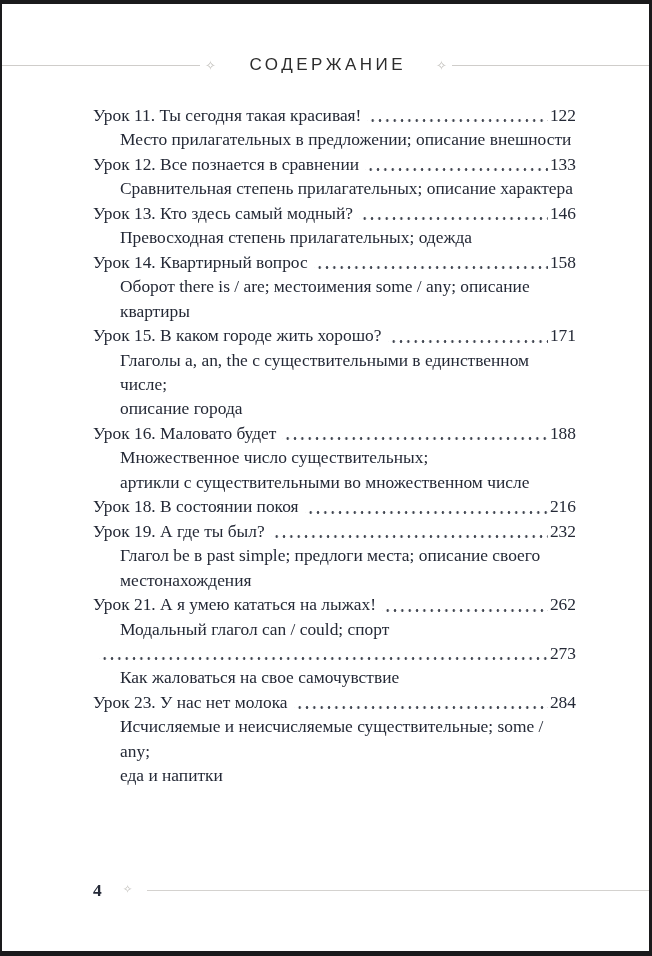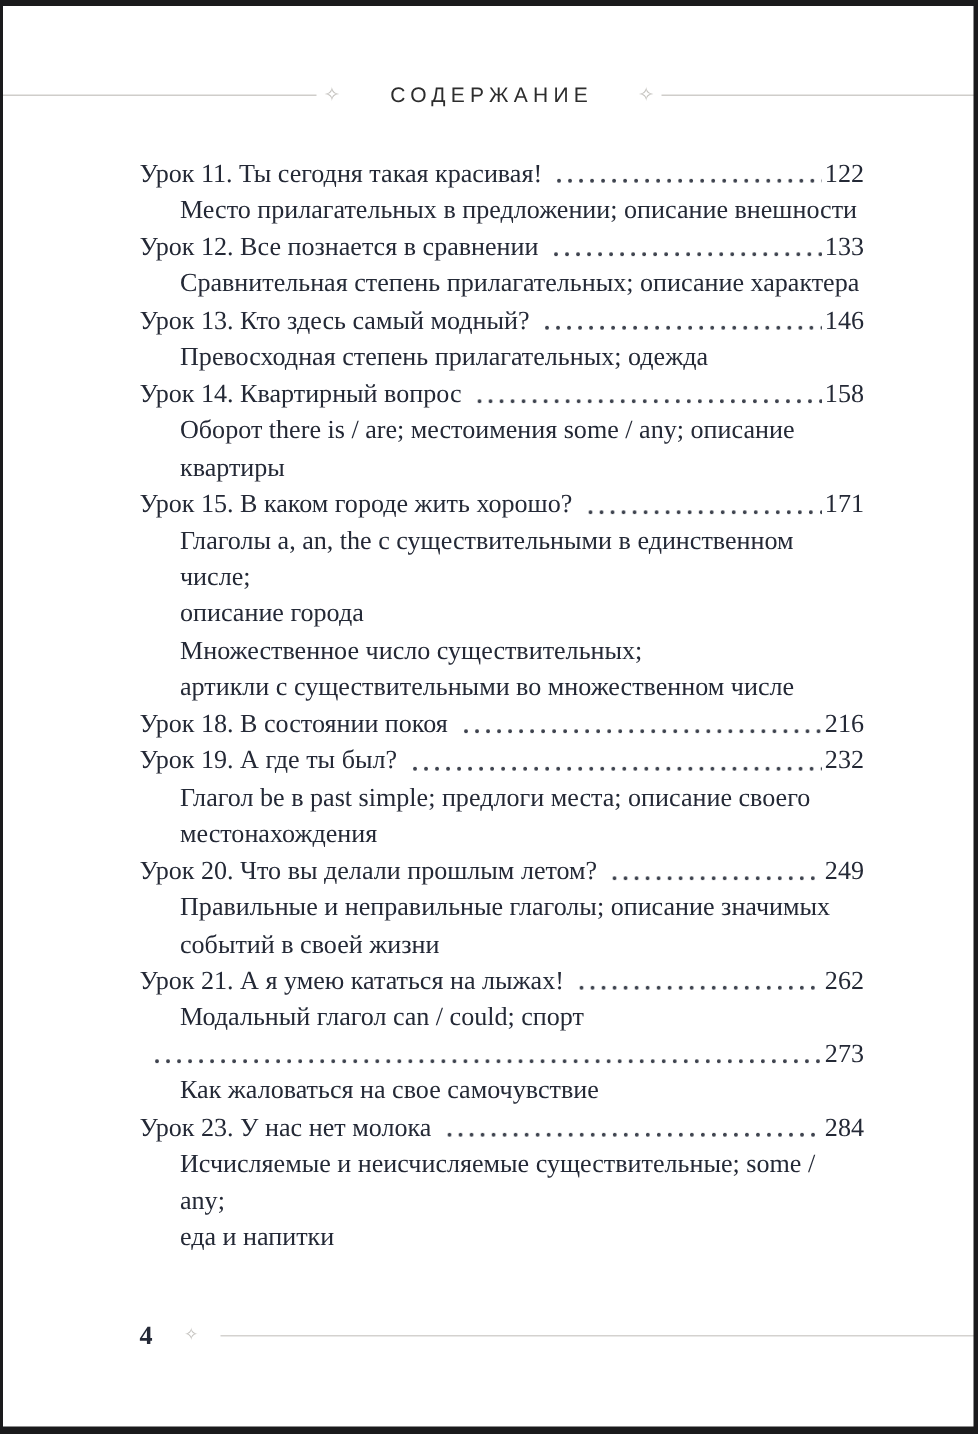--- a/index.html
+++ b/index.html
@@ -28,21 +28,21 @@
   .rule { flex: 1; height: 1px; background: #cfcdca; }
   .orn {
     font-family: "DejaVu Sans", sans-serif;
     font-size: 13px; line-height: 1;
     color: #c4c2be;
   }
   .orn-l { margin: 0 30px 0 5px; }
   .orn-r { margin: 0 5px 0 30px; }
   .header-title {
     font-family: "Liberation Sans", sans-serif;
-    font-size: 14px;
+    font-size: 17px;
     letter-spacing: 3.5px;
     padding-left: 3.5px;
     color: #2d2d2d;
     white-space: nowrap;
   }
   
   .toc {
     position: absolute; top: 103px; left: 93px; right: 76px;
     font-size: 17.4px;
     line-height: 24.45px;
@@ -117,47 +117,43 @@
     <div class="entry">
       <div class="trow">
         <span class="ttl">Урок 15. В каком городе жить хорошо?</span>
         <span class="dots"></span>
         <span class="pnum">171</span>
       </div>
       <div class="dline"><span>Глаголы </span><span class="it">a, an, the</span><span> с существительными в единственном числе;</span></div>
       <div class="dline"><span>описание города</span></div>
     </div>
     <div class="entry">
+      <div class="trow">
+        <span class="ttl">Урок 16. Маловато будет</span>
+        <span class="dots"></span>
+        <span class="pnum">188</span>
+      </div>
       <div class="dline"><span>Множественное число существительных;</span></div>
       <div class="dline"><span>артикли с существительными во множественном числе</span></div>
     </div>
     <div class="entry">
       <div class="trow">
         <span class="ttl">Урок 18. В состоянии покоя</span>
         <span class="dots"></span>
         <span class="pnum">216</span>
       </div>
     </div>
     <div class="entry">
       <div class="trow">
         <span class="ttl">Урок 19. А где ты был?</span>
         <span class="dots"></span>
         <span class="pnum">232</span>
       </div>
       <div class="dline"><span>Глагол </span><span class="it">be</span><span> в </span><span class="it">past simple</span><span>; предлоги места; описание своего</span></div>
       <div class="dline"><span>местонахождения</span></div>
-    </div>
-    <div class="entry">
-      <div class="trow">
-        <span class="ttl">Урок 20. Что вы делали прошлым летом?</span>
-        <span class="dots"></span>
-        <span class="pnum">249</span>
-      </div>
-      <div class="dline"><span>Правильные и неправильные глаголы; описание значимых</span></div>
-      <div class="dline"><span>событий в своей жизни</span></div>
     </div>
     <div class="entry">
       <div class="trow">
         <span class="ttl">Урок 21. А я умею кататься на лыжах!</span>
         <span class="dots"></span>
         <span class="pnum">262</span>
       </div>
       <div class="dline"><span>Модальный глагол </span><span class="it">can / could</span><span>; спорт</span></div>
     </div>
     <div class="entry">

